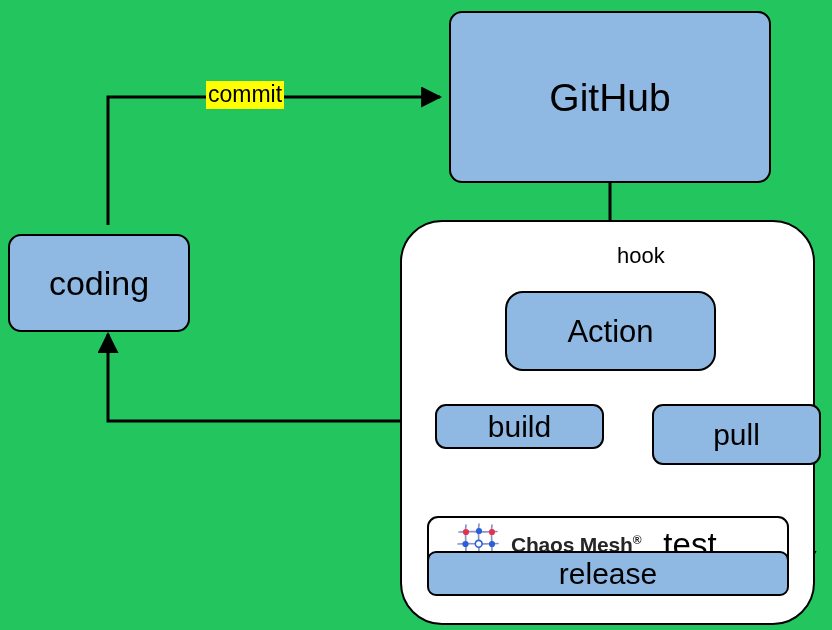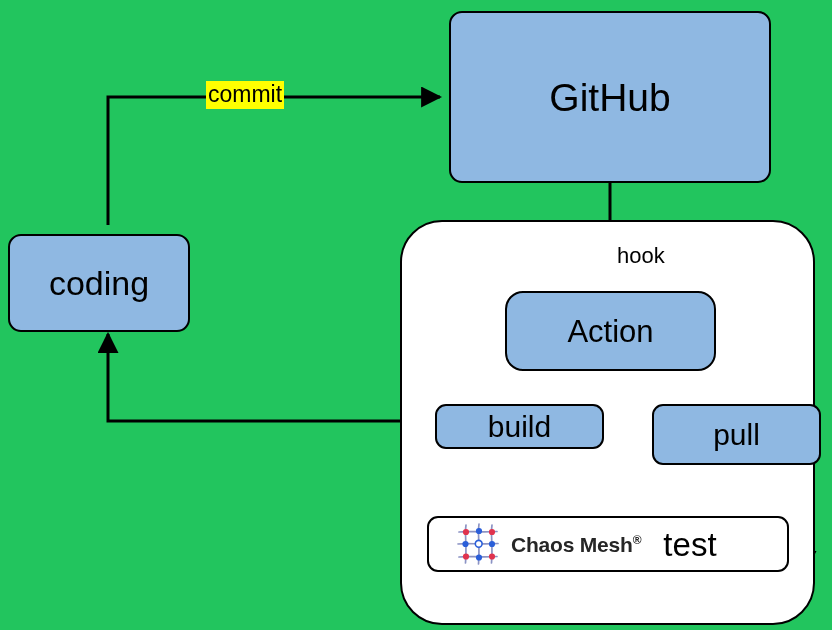--- a/index.html
+++ b/index.html
@@ -208,19 +208,20 @@
         <circle cx="35" cy="21" r="3.1" fill="#2B5FD9"></circle>
         <circle cx="9" cy="33.5" r="3.1" fill="#E0334E"></circle>
         <circle cx="22" cy="34.5" r="3.1" fill="#2B5FD9"></circle>
         <circle cx="35" cy="33.5" r="3.1" fill="#E0334E"></circle>
       </g>
     </svg>
     <span class="chaos-wordmark"><span>Chaos Mesh</span><span class="chaos-reg">®</span></span>
     <span class="test-word">test</span>
   </div>
 
+  <div class="node" id="node-release">release</div>
 
   <div class="edge-label" id="label-commit">commit</div>
 
   <div class="edge-label" id="label-hook">hook</div>
 
 
 </div>
 
 </body></html>

